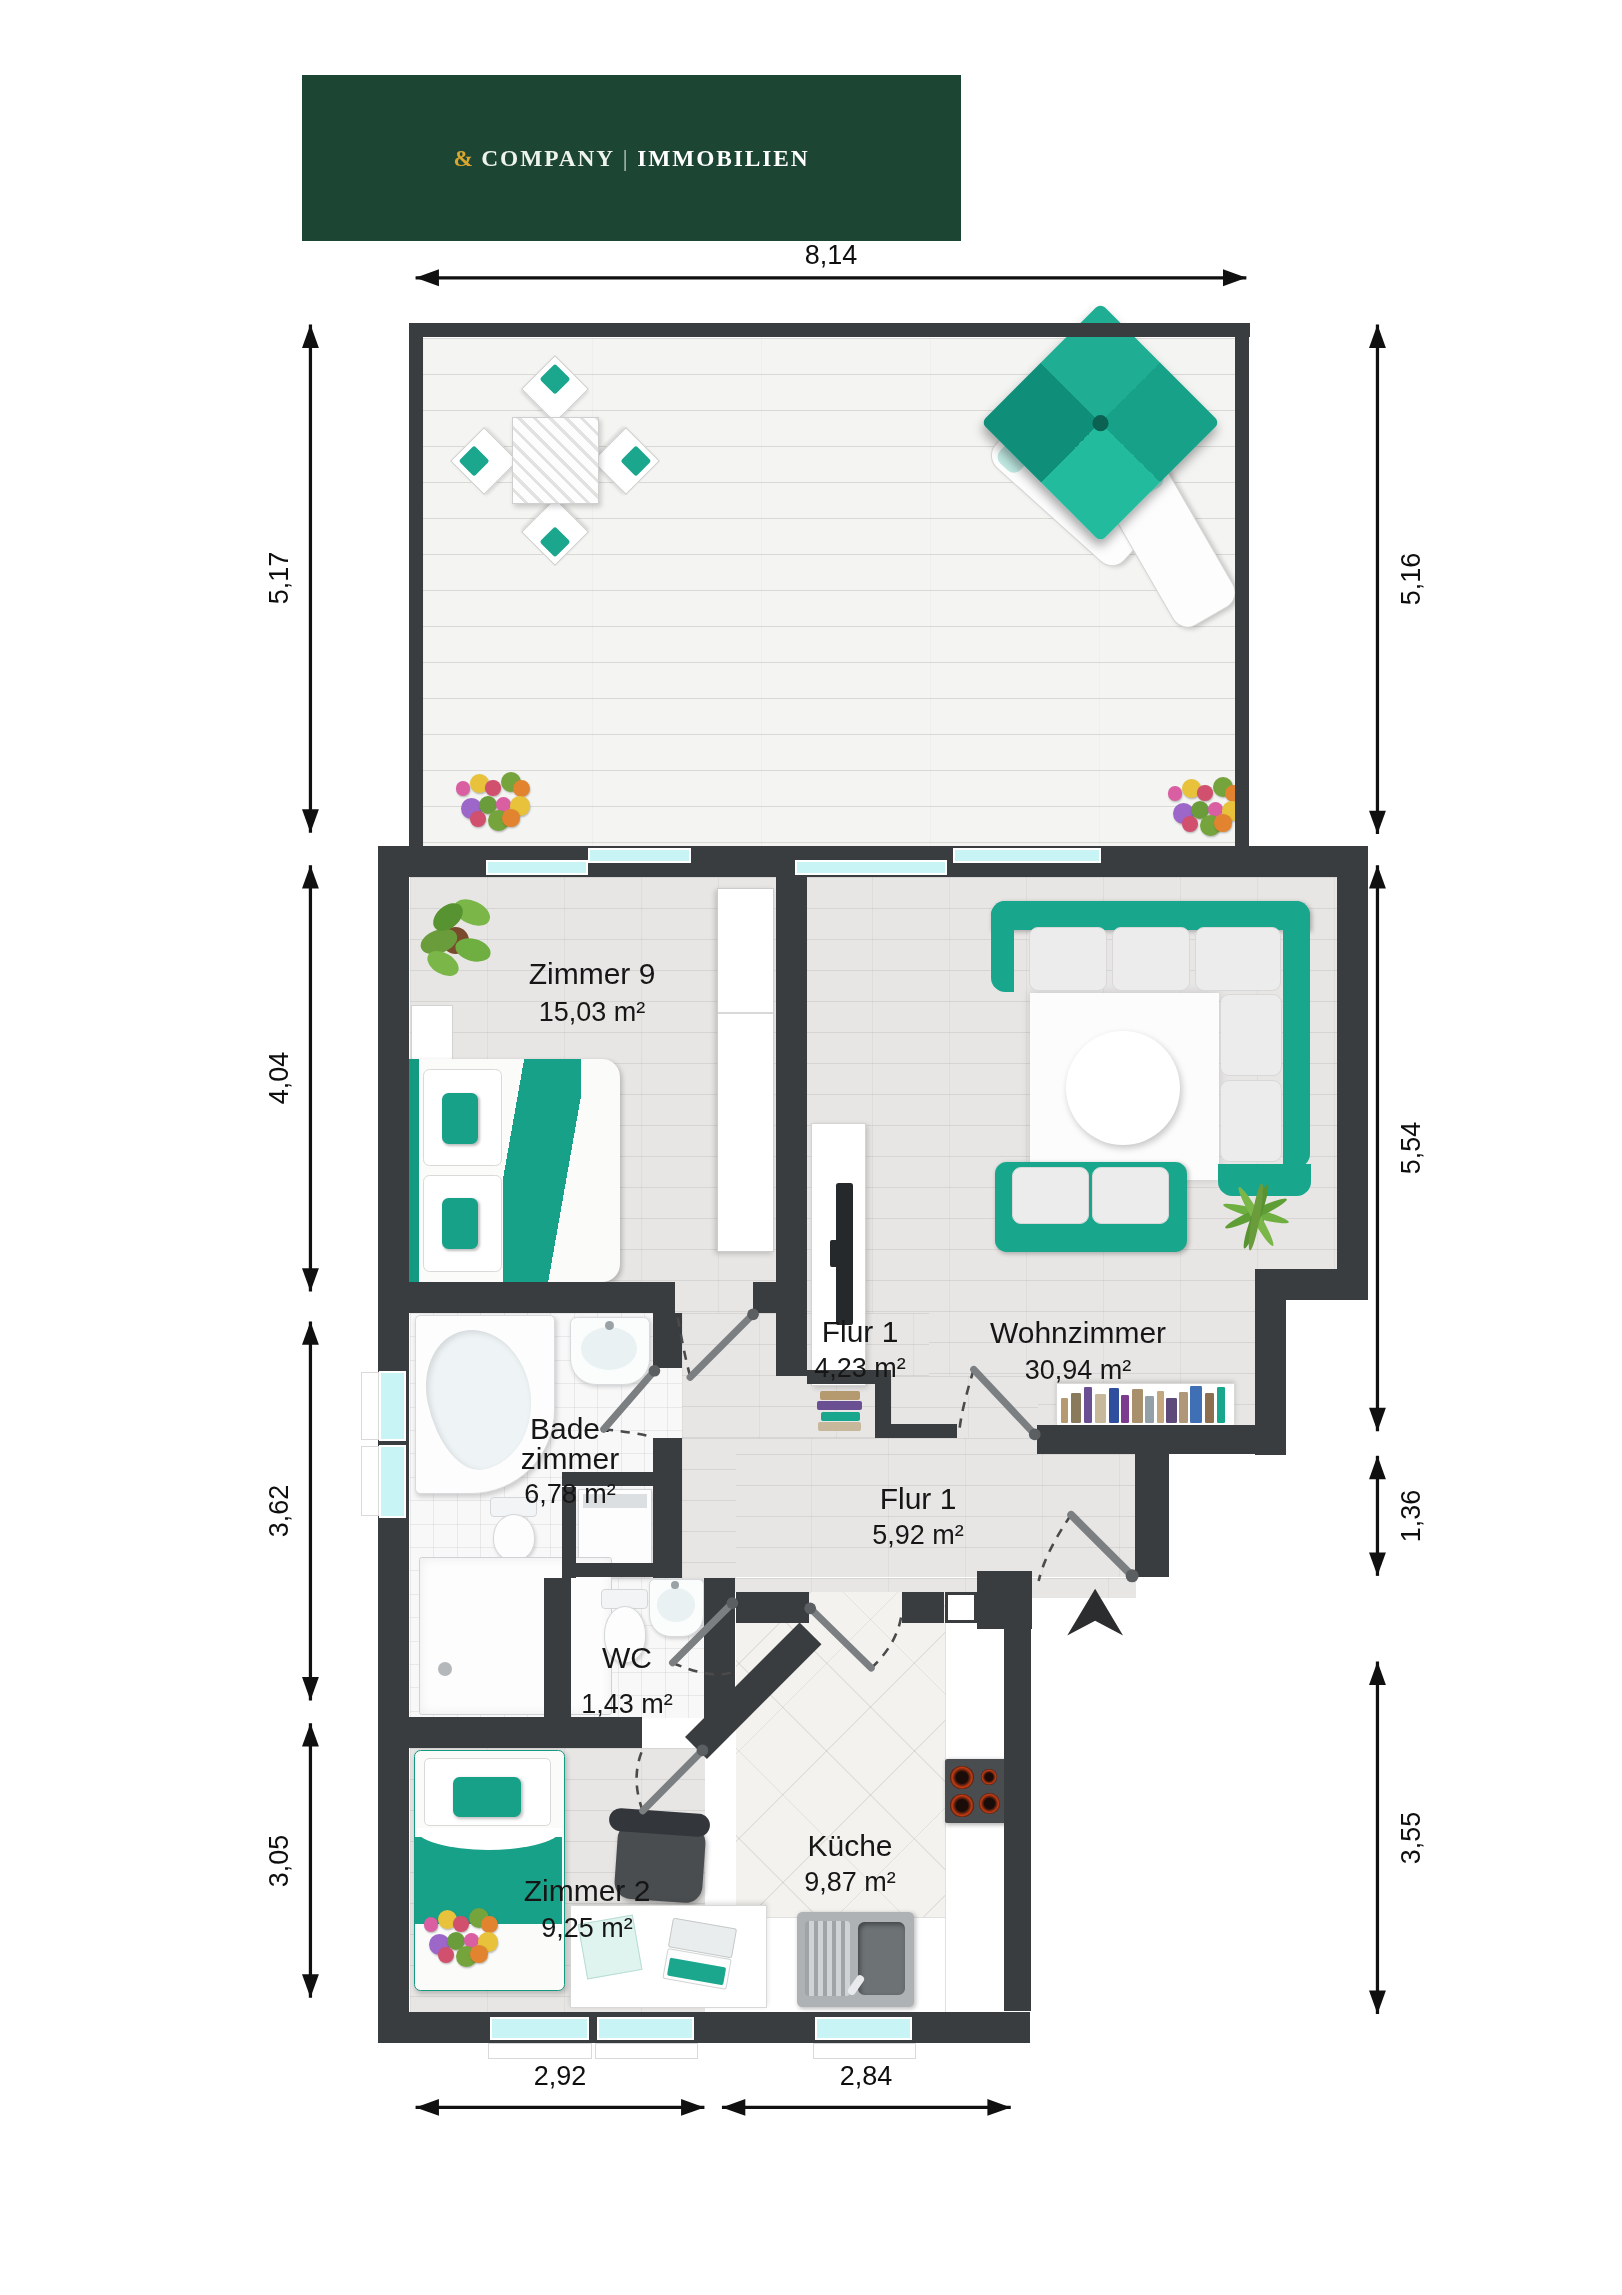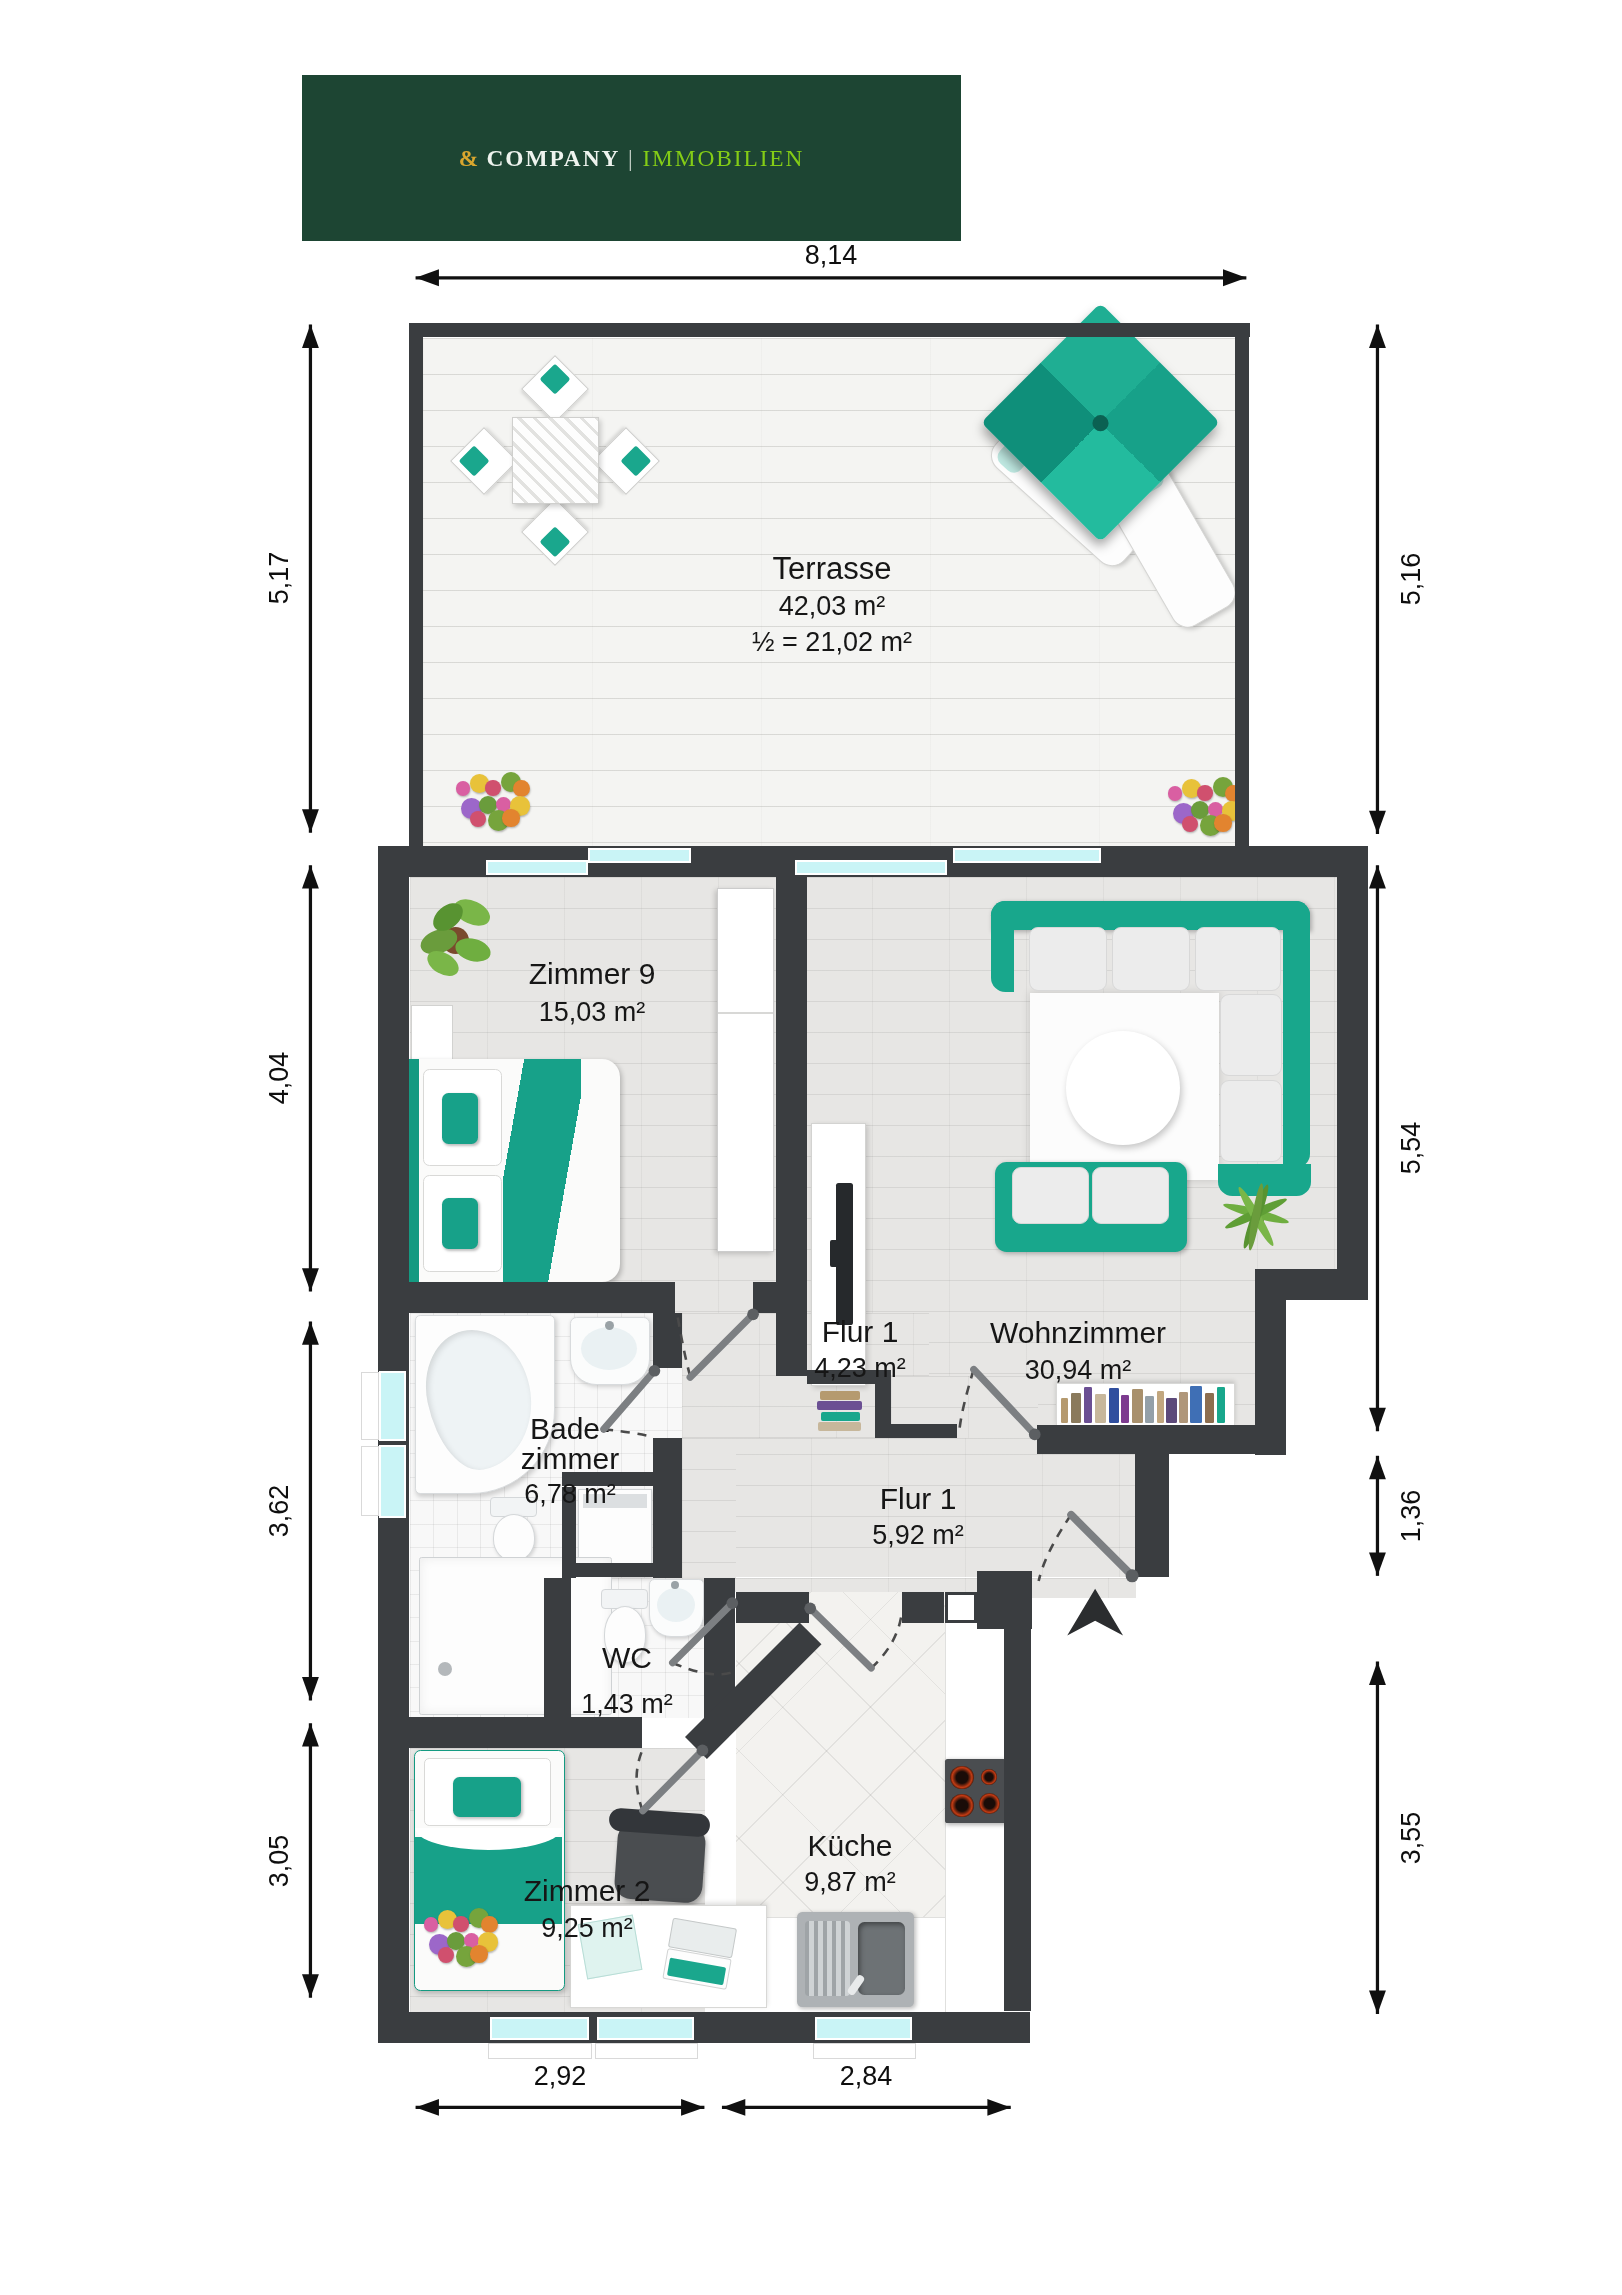--- a/index.html
+++ b/index.html
@@ -23,21 +23,21 @@
   .furn{position:absolute;box-sizing:border-box;}
   .cushion{position:absolute;background:#ececec;border:1.3px solid #d8d8d8;border-radius:9px;box-sizing:border-box;}
   .teal{background:#18a78c;}
   #logo{position:absolute;left:302px;top:75px;width:659px;height:166px;background:#1d4533;
         display:flex;flex-direction:column;align-items:center;justify-content:center;gap:10.4px;}
   #logo .l1{font-family:"Liberation Serif",serif;font-size:45px;letter-spacing:7.8px;color:#f4f7f4;font-weight:400;}
   #logo .l2{font-family:"Liberation Serif",serif;font-size:23.4px;letter-spacing:1.9px;color:#eef3ee;}
   #logo .amp{color:#d9a62e;font-weight:700;margin-right:6.5px;}
   #logo .co{font-weight:700;}
   #logo .dv{font-weight:300;color:#c9d4cc;margin:0 7.8px;}
-  #logo .im{font-weight:400;color:#84cc16;}
+  #logo .im{font-weight:700;color:#ffffff;}
   svg.overlay{position:absolute;left:0;top:0;z-index:40;pointer-events:none;}
   .z1{z-index:1}.z2{z-index:2}.z3{z-index:3}.z4{z-index:4}.z10{z-index:10}.z20{z-index:20}.z30{z-index:30}
 </style>
 </head>
 <body>
 
 <div id="canvas">
 
   <div id="logo">
     <div class="l2"><span class="amp">&amp;</span><span class="co">COMPANY</span><span class="dv">|</span><span class="im">IMMOBILIEN</span></div>
@@ -299,25 +299,20 @@
   <div class="sill z20" style="left:361px;top:1446px;width:18px;height:70px;"></div>
   <div class="win z20" style="left:379px;top:1371px;width:27px;height:70px;"></div>
   <div class="win z20" style="left:379px;top:1445px;width:27px;height:73px;"></div>
   <div class="win z20" style="left:490px;top:2017px;width:99px;height:23.4px;"></div>
   <div class="win z20" style="left:597px;top:2017px;width:97px;height:23.4px;"></div>
   <div class="win z20" style="left:815px;top:2017px;width:97px;height:23.4px;"></div>
   <div class="sill z20" style="left:488px;top:2043px;width:104px;height:15.6px;"></div>
   <div class="sill z20" style="left:595px;top:2043px;width:103px;height:15.6px;"></div>
   <div class="sill z20" style="left:813px;top:2043px;width:103px;height:15.6px;"></div>
 
-  <div class="lbl z30" style="left:832px;top:604px;">
-    <div class="nm" style="font-size:31px;">Terrasse</div>
-    <div class="ar" style="margin-top:9px;">42,03 m²</div>
-    <div class="ar" style="margin-top:9px;">½ = 21,02 m²</div>
-  </div>
   <div class="lbl z30" style="left:592px;top:993px;">
     <div class="nm">Zimmer 9</div>
     <div class="ar" style="margin-top:10.4px;">15,03 m²</div>
   </div>
   <div class="lbl z30" style="left:1078px;top:1351px;">
     <div class="nm">Wohnzimmer</div>
     <div class="ar" style="margin-top:9px;">30,94 m²</div>
   </div>
   <div class="lbl z30" style="left:570px;top:1461px;">
     <div class="nm">Bade-</div>

